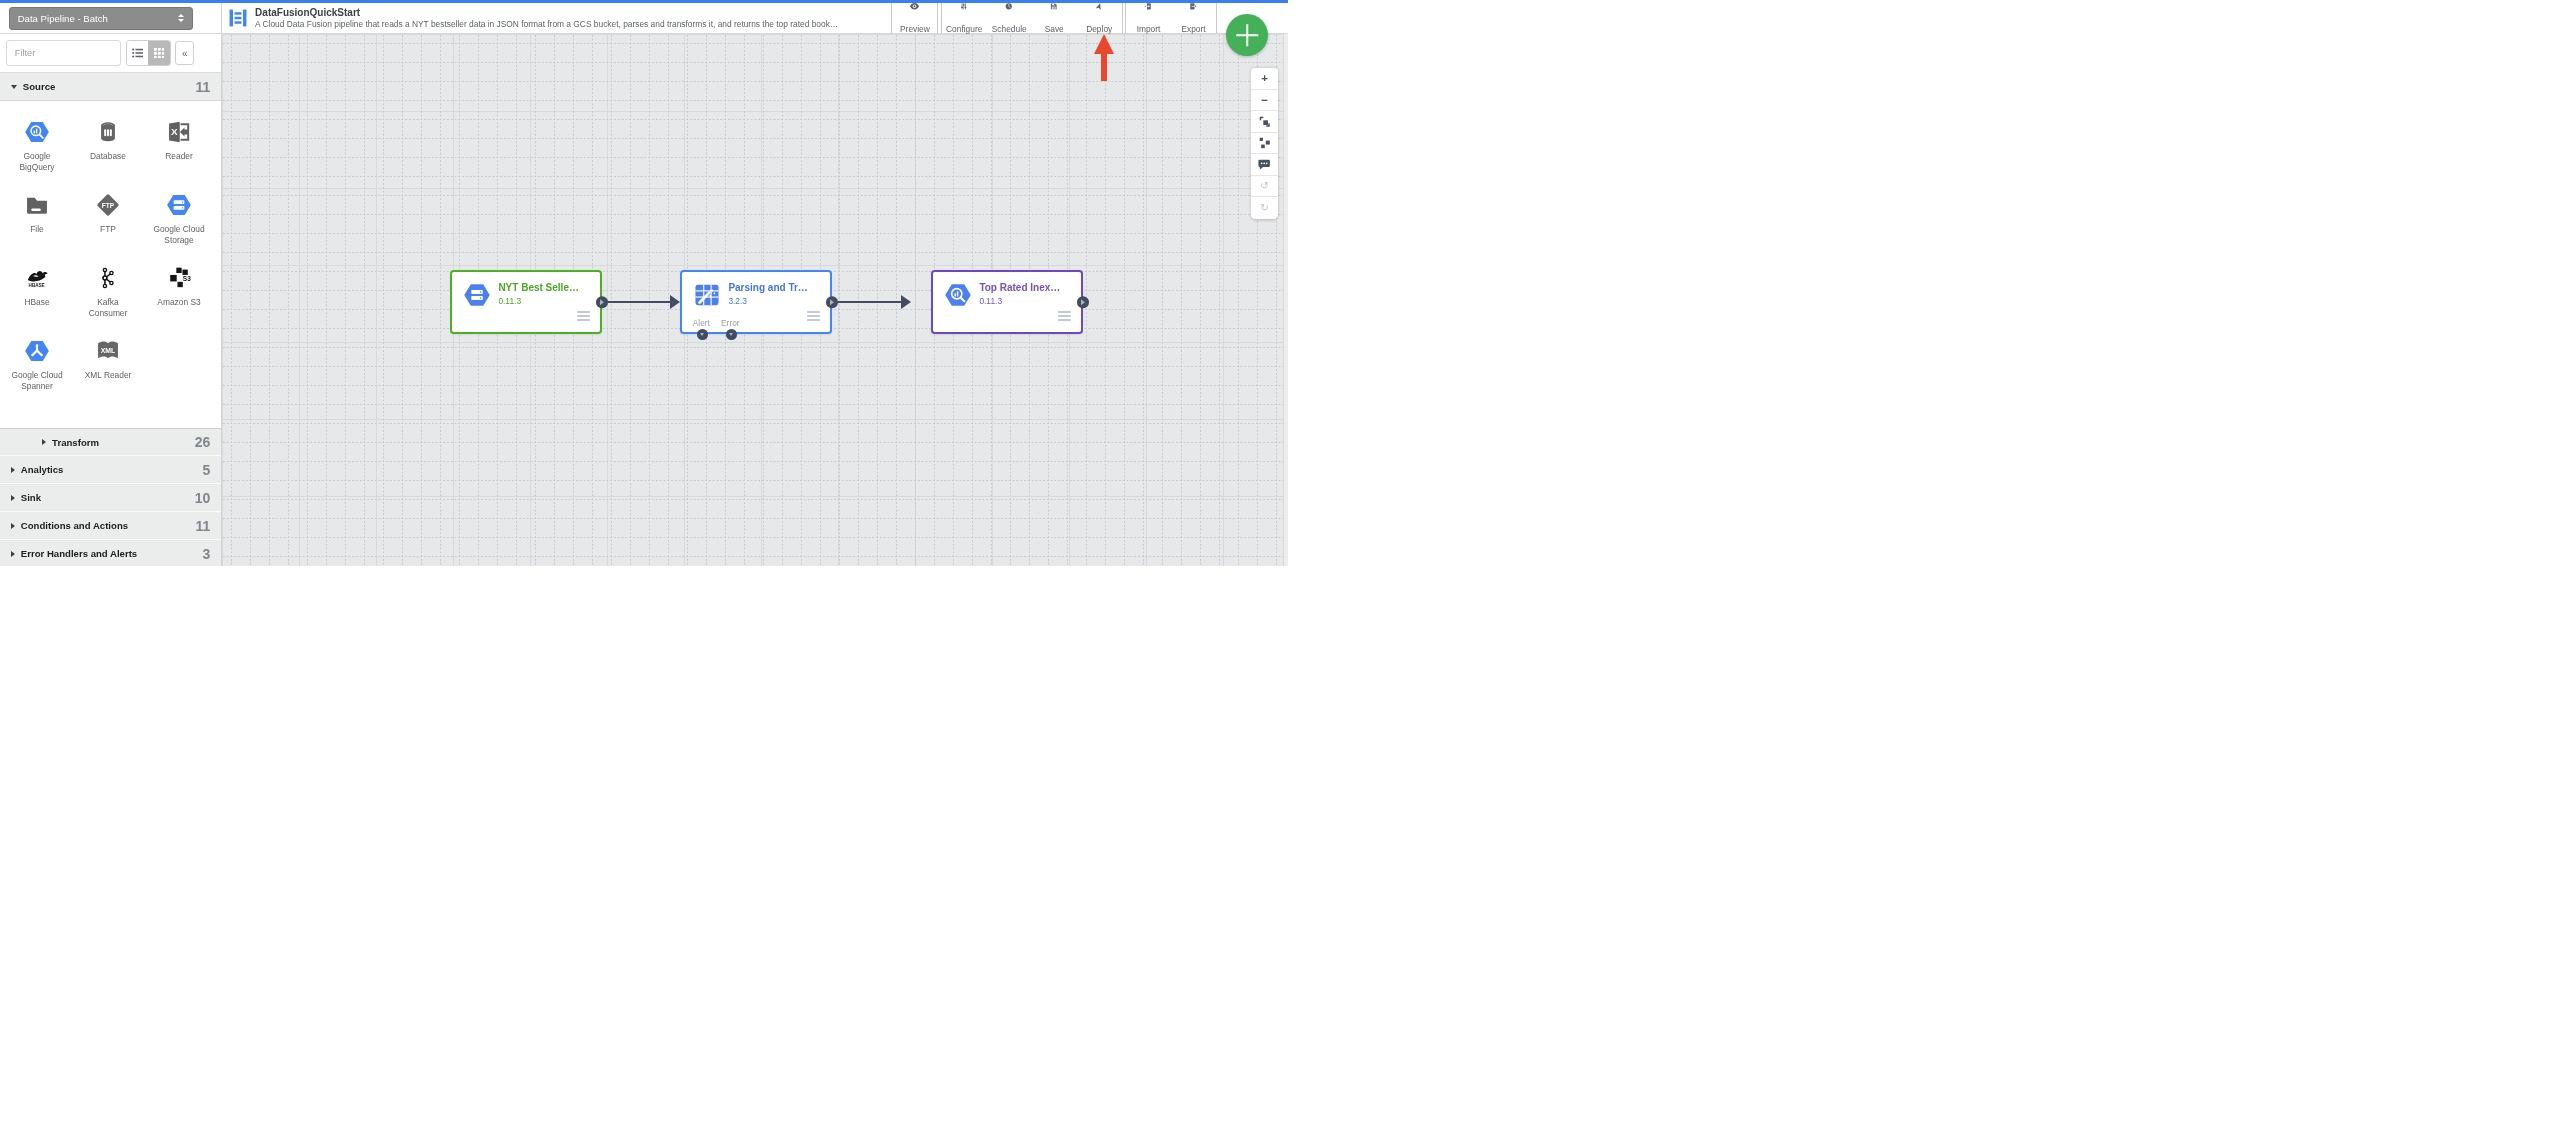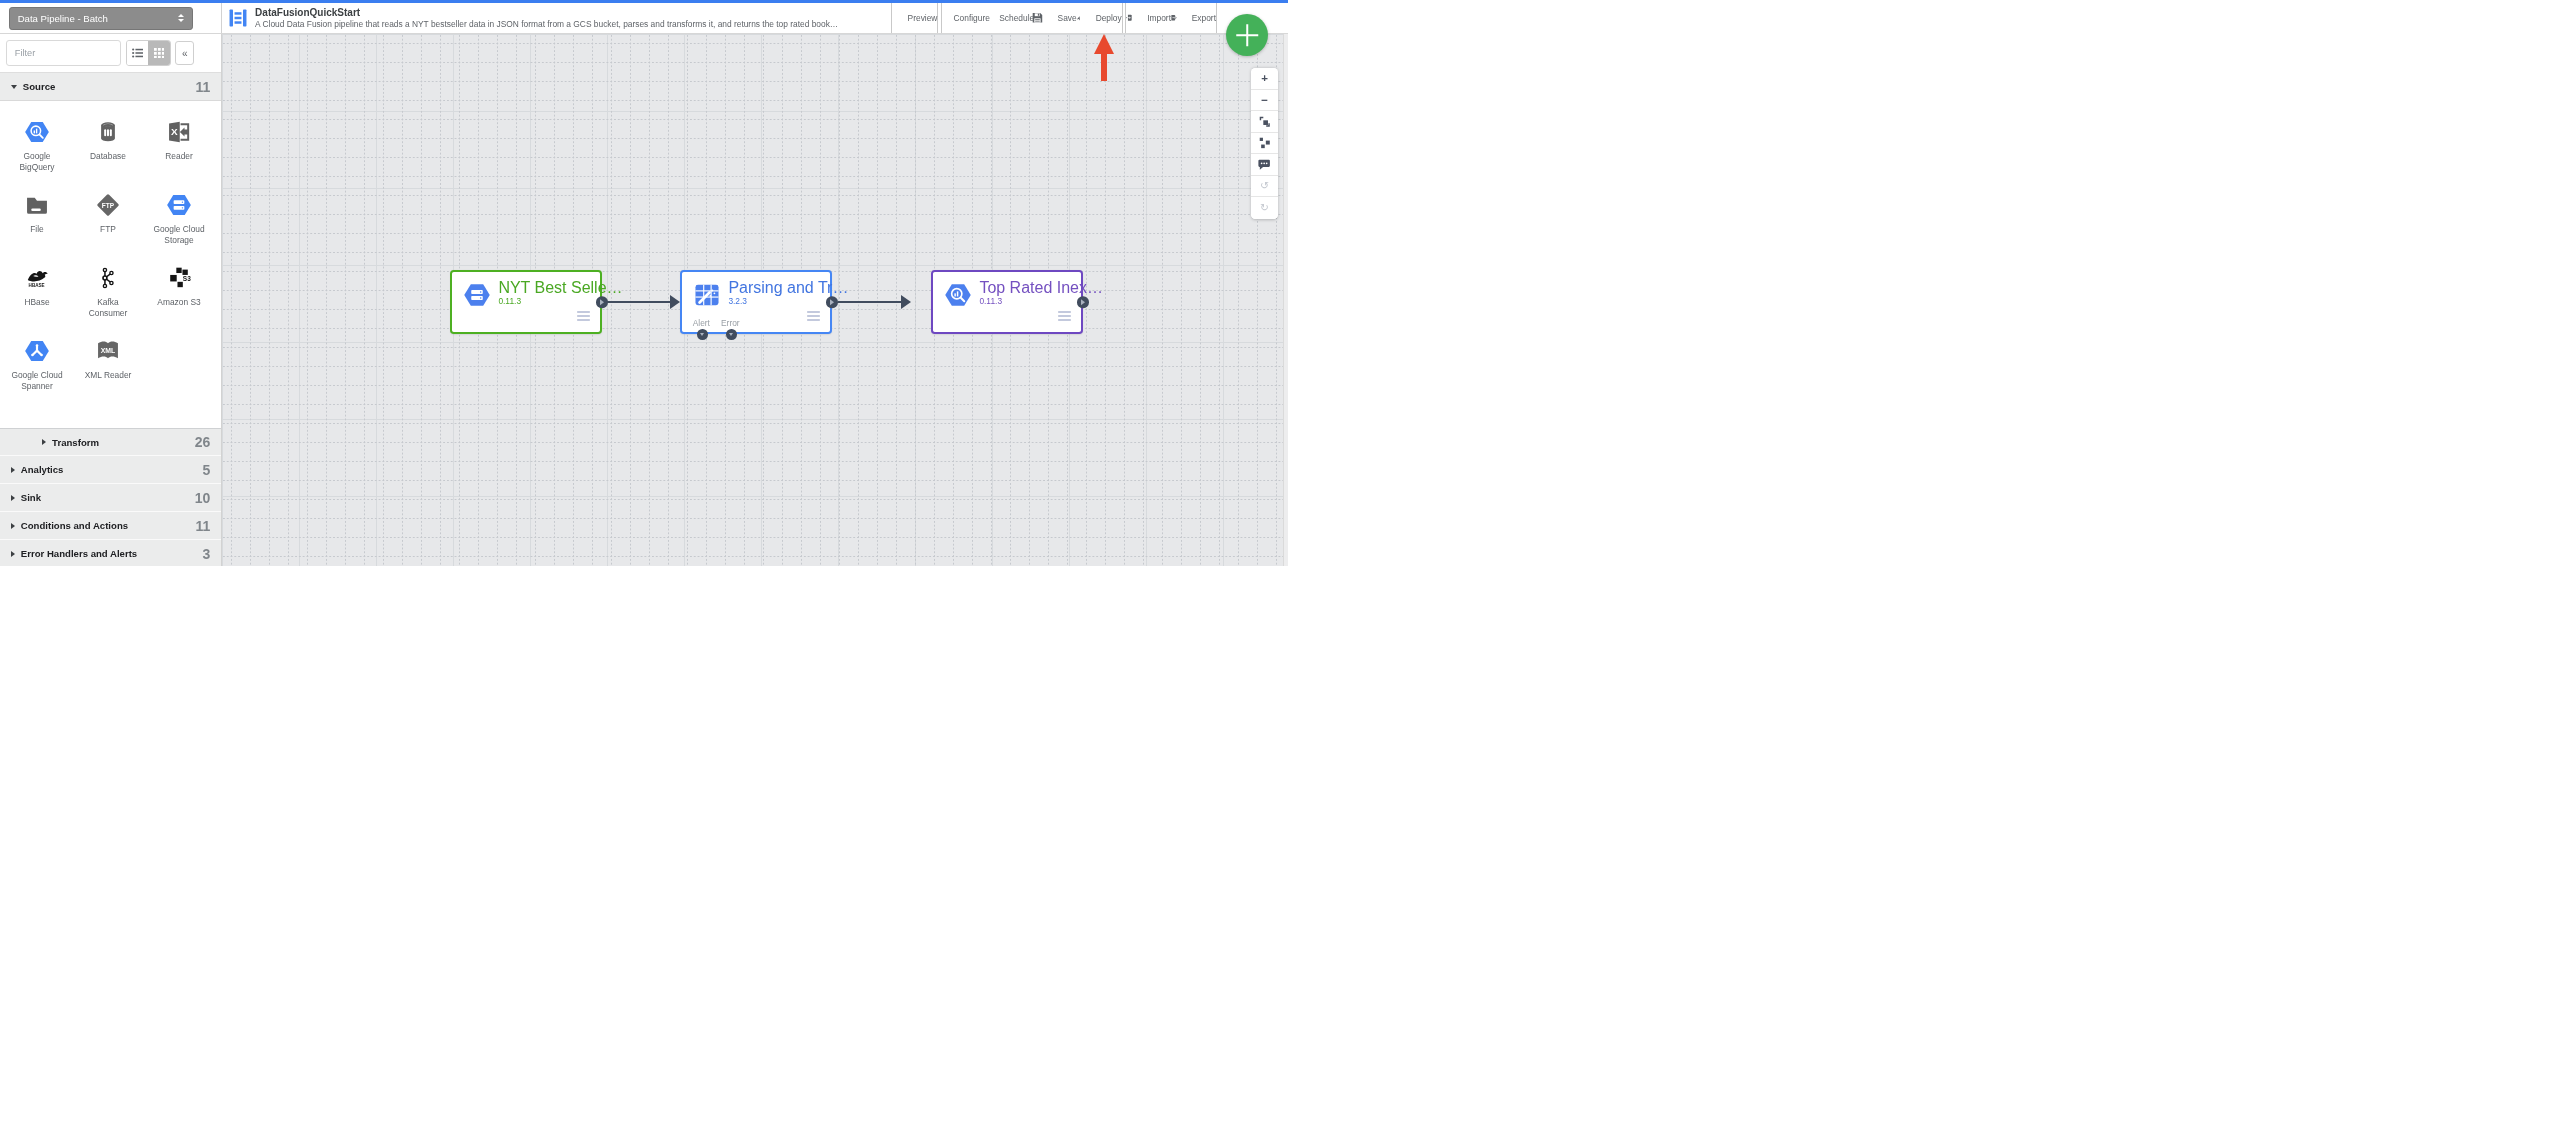--- a/index.html
+++ b/index.html
@@ -20,21 +20,21 @@
 
   .header-main { flex:1; display:flex; align-items:center; padding-left:6.1px; }
   .logo { width:20px; height:20px; flex:0 0 20px; margin-right:7px; }
   .titles { display:flex; flex-direction:column; justify-content:center; min-width:0; }
   .title { font-size:10px; color:#3c4043; font-weight:bold; line-height:12.3px; }
   .desc  { font-size:8.4px; color:#5f6368; line-height:10.7px; white-space:nowrap; }
 
   .toolbar { margin-left:auto; margin-right:71px; display:flex; height:100%; align-items:stretch; }
   .tgroup { display:flex; border-left:0.8px solid #c9c9c9; border-right:0.8px solid #c9c9c9; }
   .tgroup + .tgroup { margin-left:2.3px; }
-  .tbtn-top { width:45px; border:none; background:none; display:flex; flex-direction:row; align-items:center; justify-content:center; gap:15px; cursor:pointer; }
+  .tbtn-top { width:45px; border:none; background:none; display:flex; flex-direction:column; align-items:center; justify-content:center; gap:15px; cursor:pointer; }
   .tbtn-top .tlabel { font-size:8.4px; color:#5f6368; line-height:8.4px; }
   .tbtn-top svg { display:block; }
 
   
   .body { position:absolute; left:0; top:34px; width:100%; height:532px; display:flex; }
 
   
   .sidebar { width:222px; flex:0 0 222px; background:#fff; border-right:0.8px solid #d2d2d2; display:flex; flex-direction:column; }
   .filter-row { height:39px; flex:0 0 39px; display:flex; align-items:center; padding:0 6.1px; border-bottom:0.8px solid #dedede; gap:4.6px; }
   .filter-input { width:115px; height:26px; border:0.8px solid #d9d9d9; border-radius:3.1px; font-size:9.2px; padding:0 7.7px; color:#333; outline:none; font-family:inherit; }
@@ -64,21 +64,21 @@
       radial-gradient(circle, #c6c9ce 0.6px, transparent 0.8px),
       radial-gradient(circle, #c6c9ce 0.6px, transparent 0.8px),
       linear-gradient(to right, #d7dadd 0.8px, transparent 0.8px),
       linear-gradient(to bottom, #d7dadd 0.8px, transparent 0.8px);
     background-size: 3.8px 19px, 19px 3.8px, 77px 77px, 77px 77px; }
 
   
   .node { position:absolute; width:152px; height:64px; background:#fff; border-radius:3.8px; border:2.3px solid; box-shadow:0 0.8px 1.5px rgba(0,0,0,0.08); }
   .node-head { display:flex; align-items:flex-start; padding:9.2px 0 0 10.7px; }
   .node-icon { width:28px; height:28px; flex:0 0 28px; margin-right:7.7px; }
-  .node-title { font-size:16px; font-weight:normal; line-height:13px; white-space:nowrap; }
+  .node-title { font-size:10px; font-weight:bold; line-height:13px; white-space:nowrap; }
   .node-version { font-size:8.4px; margin-top:1.5px; }
   .node.green  { border-color:#4db022; } .node.green  .node-title, .node.green  .node-version { color:#4aa823; }
   .node.blue   { border-color:#4586f4; } .node.blue   .node-title, .node.blue   .node-version { color:#4275e0; }
   .node.purple { border-color:#6e48c1; } .node.purple .node-title, .node.purple .node-version { color:#7450c0; }
   .menu-bars { position:absolute; right:10px; bottom:8.4px; width:13px; cursor:pointer; }
   .menu-bars div { height:1.9px; background:#c3c9dd; margin-bottom:2.3px; border-radius:0.8px; }
   .port-out { position:absolute; right:-7.7px; top:50%; transform:translateY(-50%); width:11.5px; height:11.5px; border-radius:50%; background:#414c5e; cursor:pointer; }
   .port-out i { position:absolute; left:4.2px; top:2.7px; width:0; height:0; border-top:3.1px solid transparent; border-bottom:3.1px solid transparent; border-left:4.6px solid #aab2bf; }
   .bottom-port { position:absolute; bottom:-7.7px; width:10.7px; height:10.7px; border-radius:50%; background:#414c5e; cursor:pointer; }
   .bottom-port i { position:absolute; left:2.7px; top:3.8px; width:0; height:0; border-left:2.7px solid transparent; border-right:2.7px solid transparent; border-top:3.8px solid #aab2bf; }

